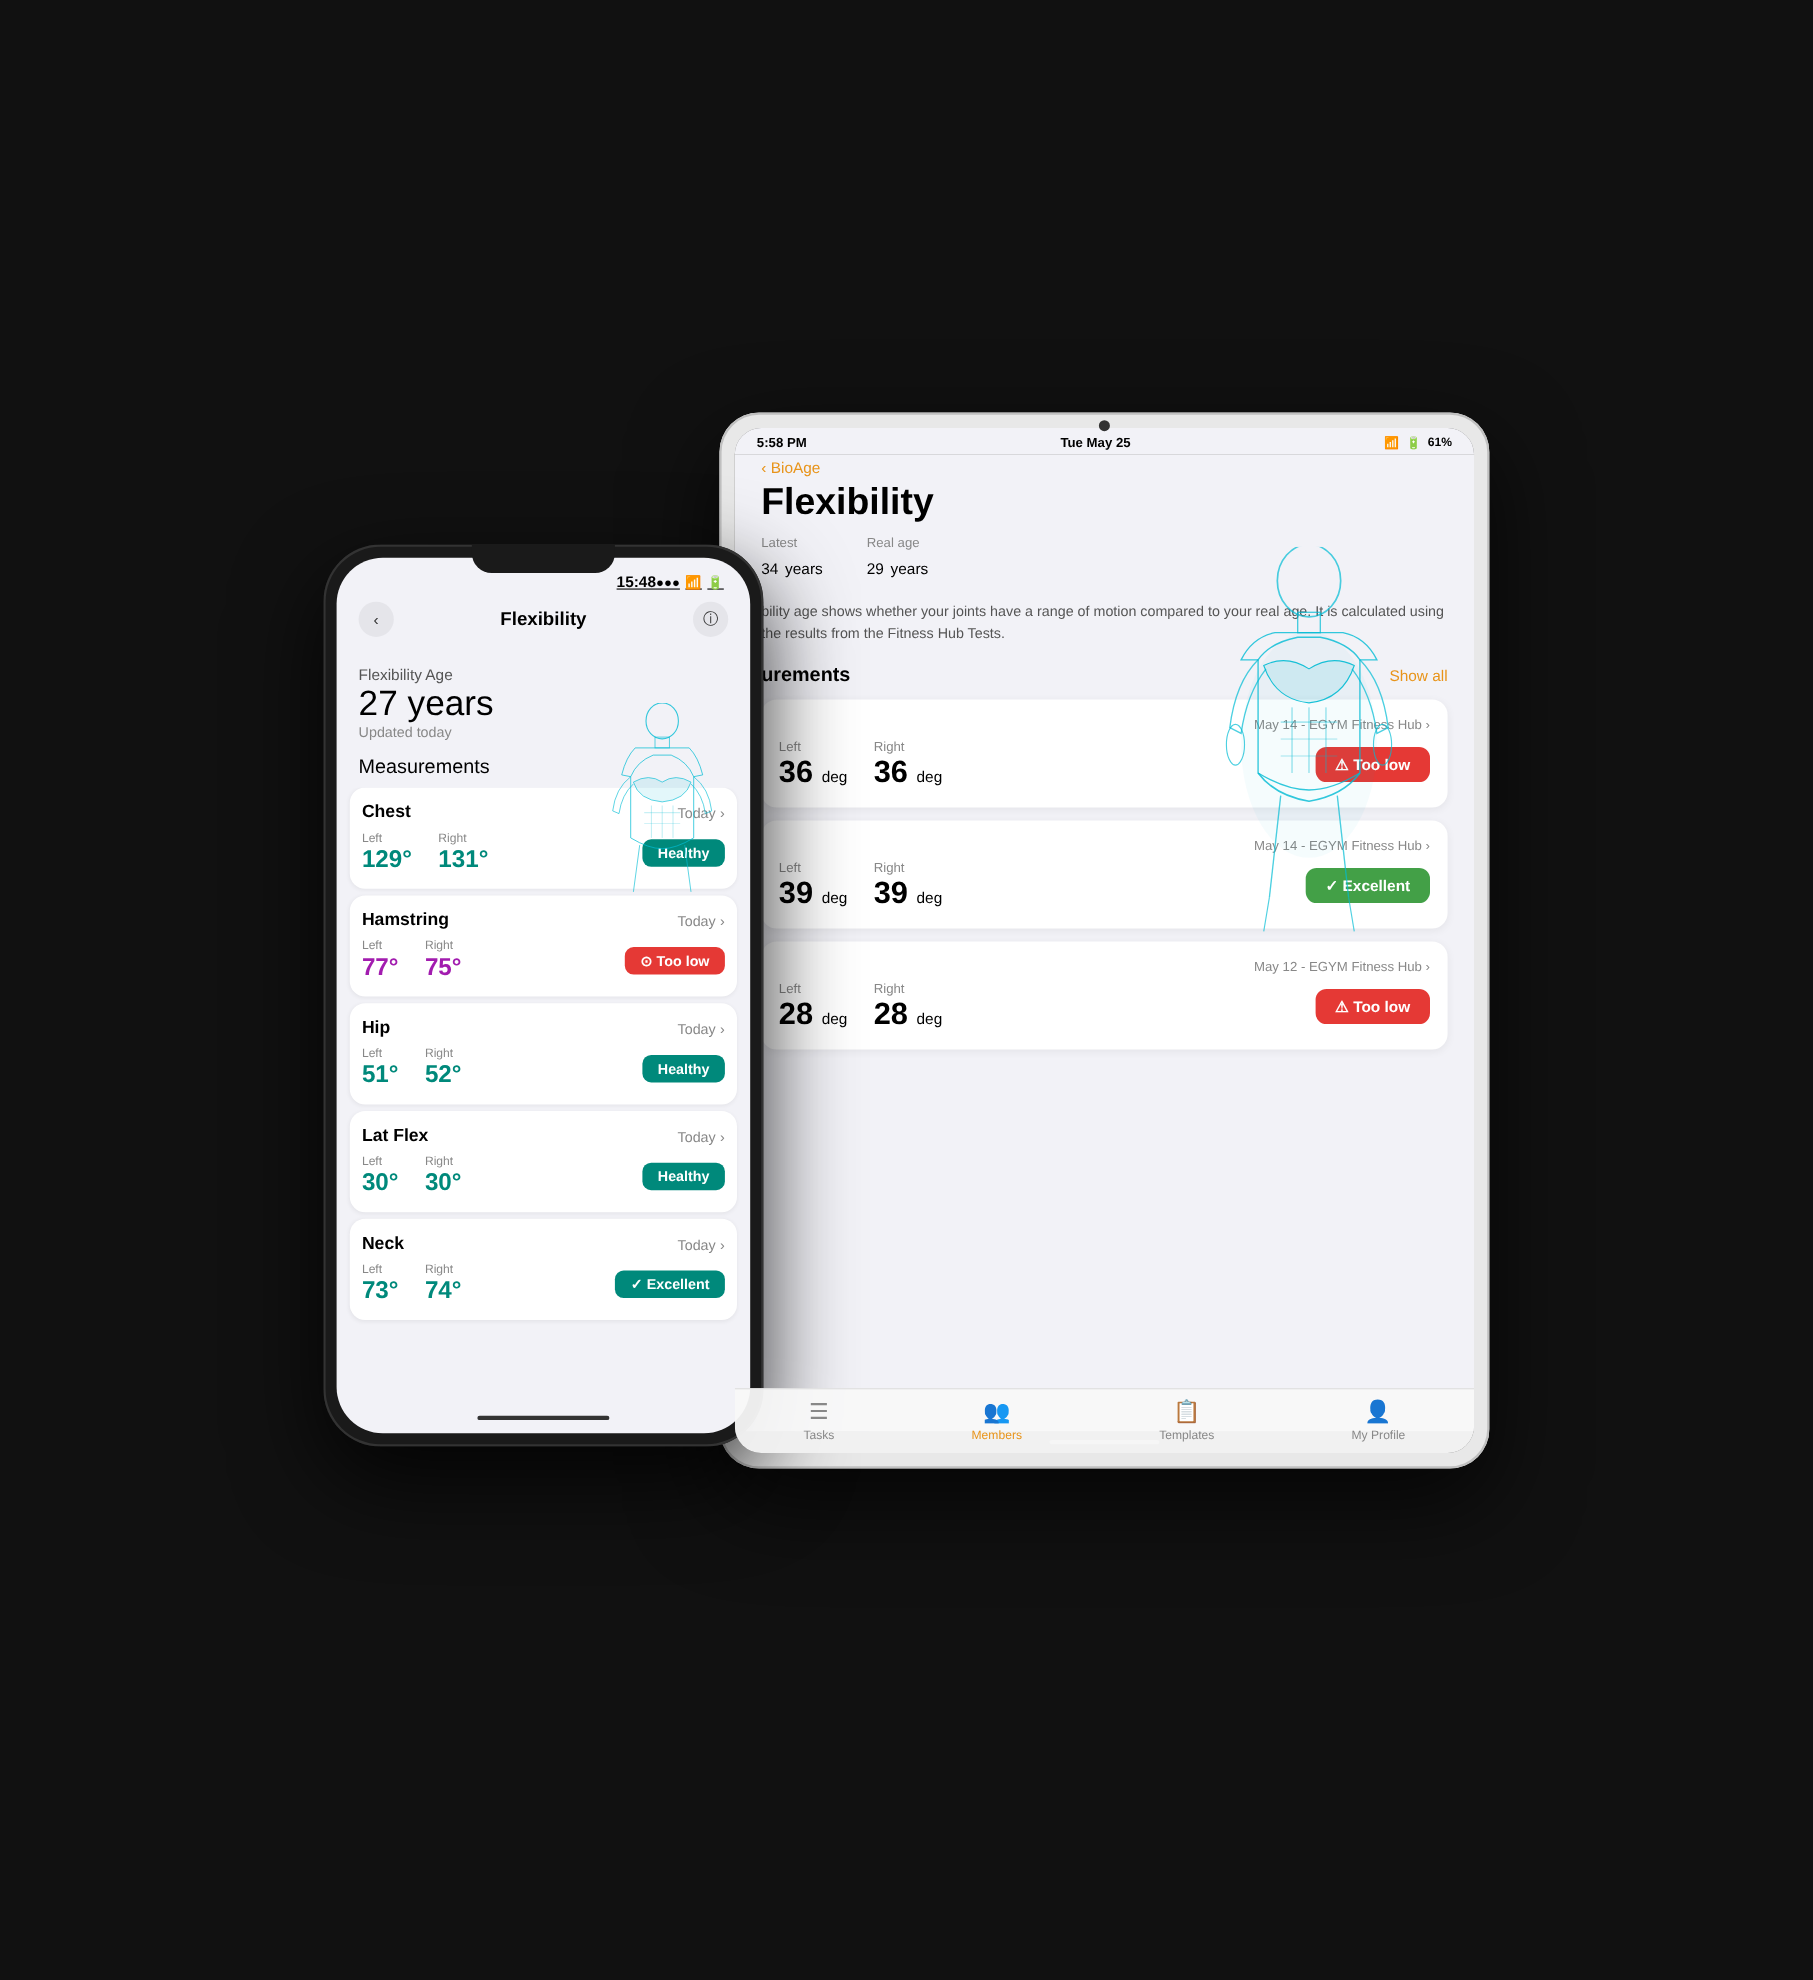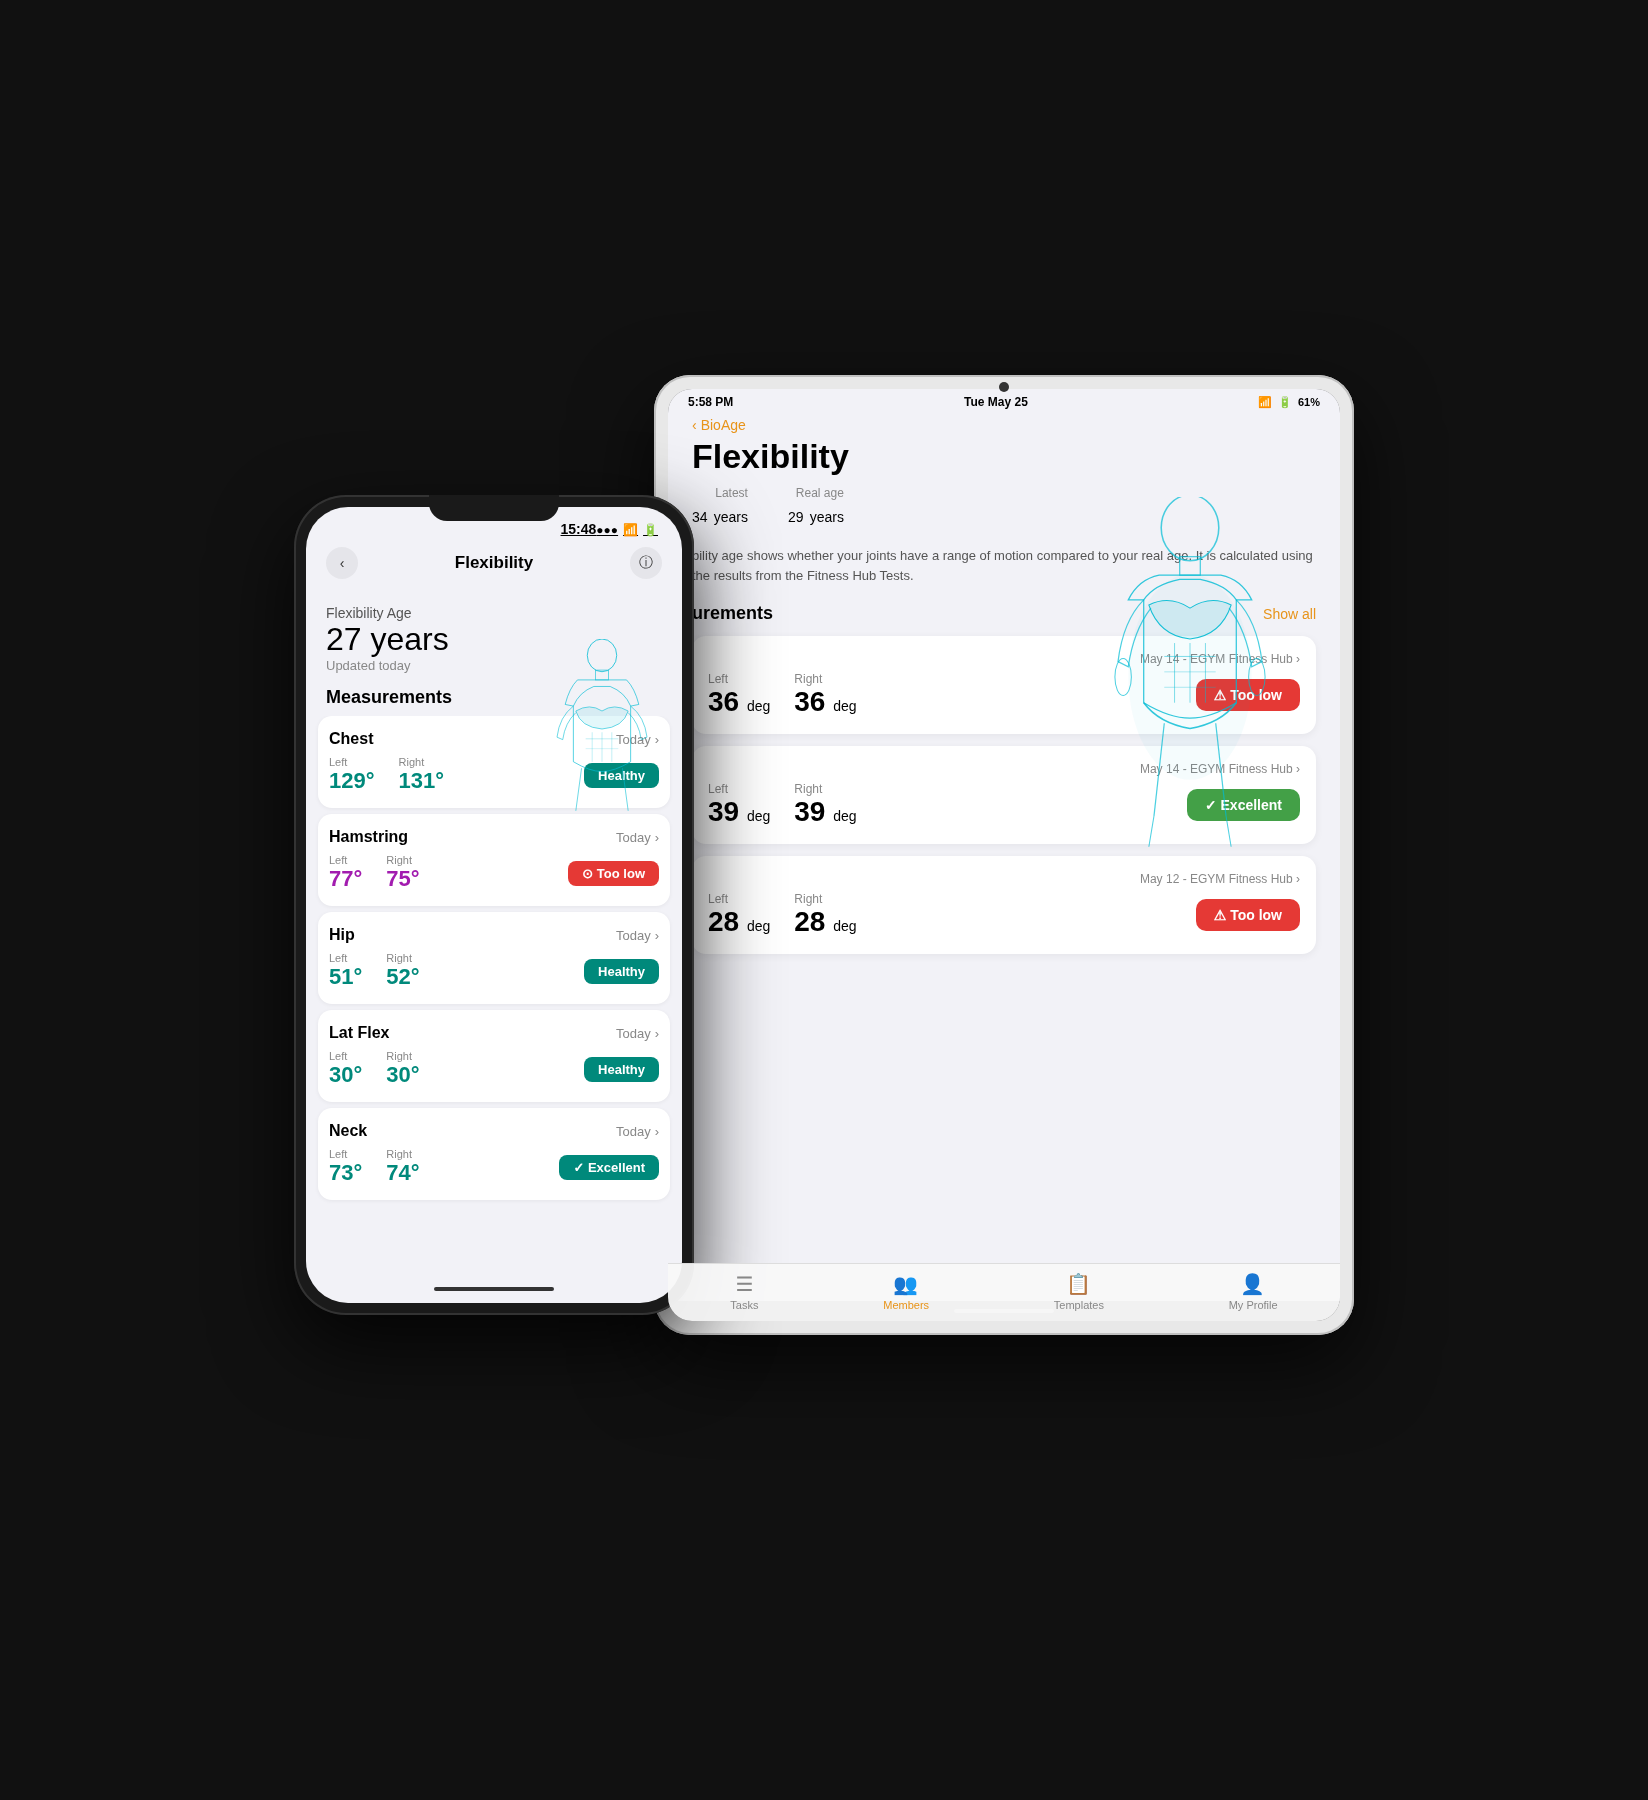--- a/index.html
+++ b/index.html
@@ -97,21 +97,20 @@
     }
     .ipad-stats-row {
       display: flex;
       gap: 40px;
       margin-bottom: 18px;
     }
     .ipad-stat-label {
       font-size: 12px;
       color: #888;
       margin-bottom: 2px;
-      text-align: right;
     }
     .ipad-stat-value {
       font-size: 22px;
       font-weight: 700;
       color: #000;
     }
     .ipad-stat-value span {
       font-size: 14px;
       font-weight: 400;
     }
@@ -365,21 +364,21 @@
       font-weight: 400;
       color: #000;
     }
     .flex-age-sub {
       font-size: 13px;
       color: #888;
       margin-bottom: 14px;
     }
     .measurements-label {
       font-size: 18px;
-      font-weight: 700;
+      font-weight: 400;
       padding: 0 20px;
       margin-bottom: 8px;
     }
     .iphone-scroll {
       flex: 1;
       overflow-y: auto;
       padding: 0 12px 16px;
     }
     .measure-card {
       background: #fff;

